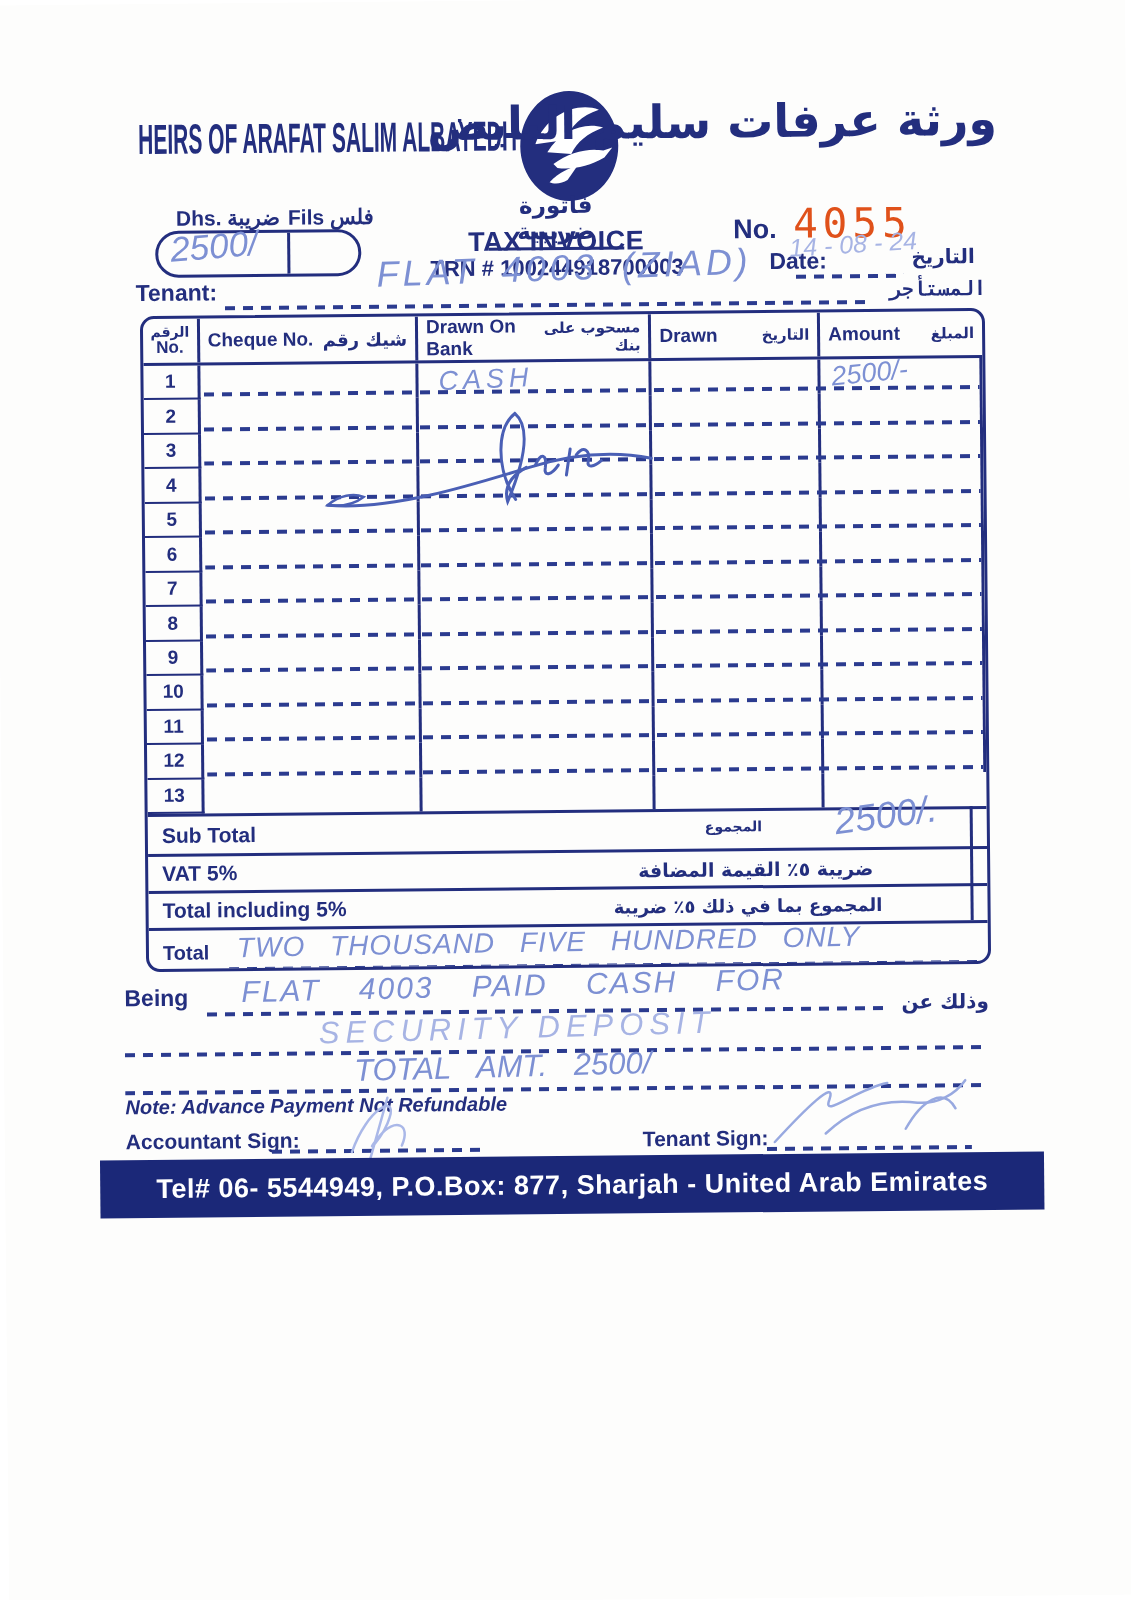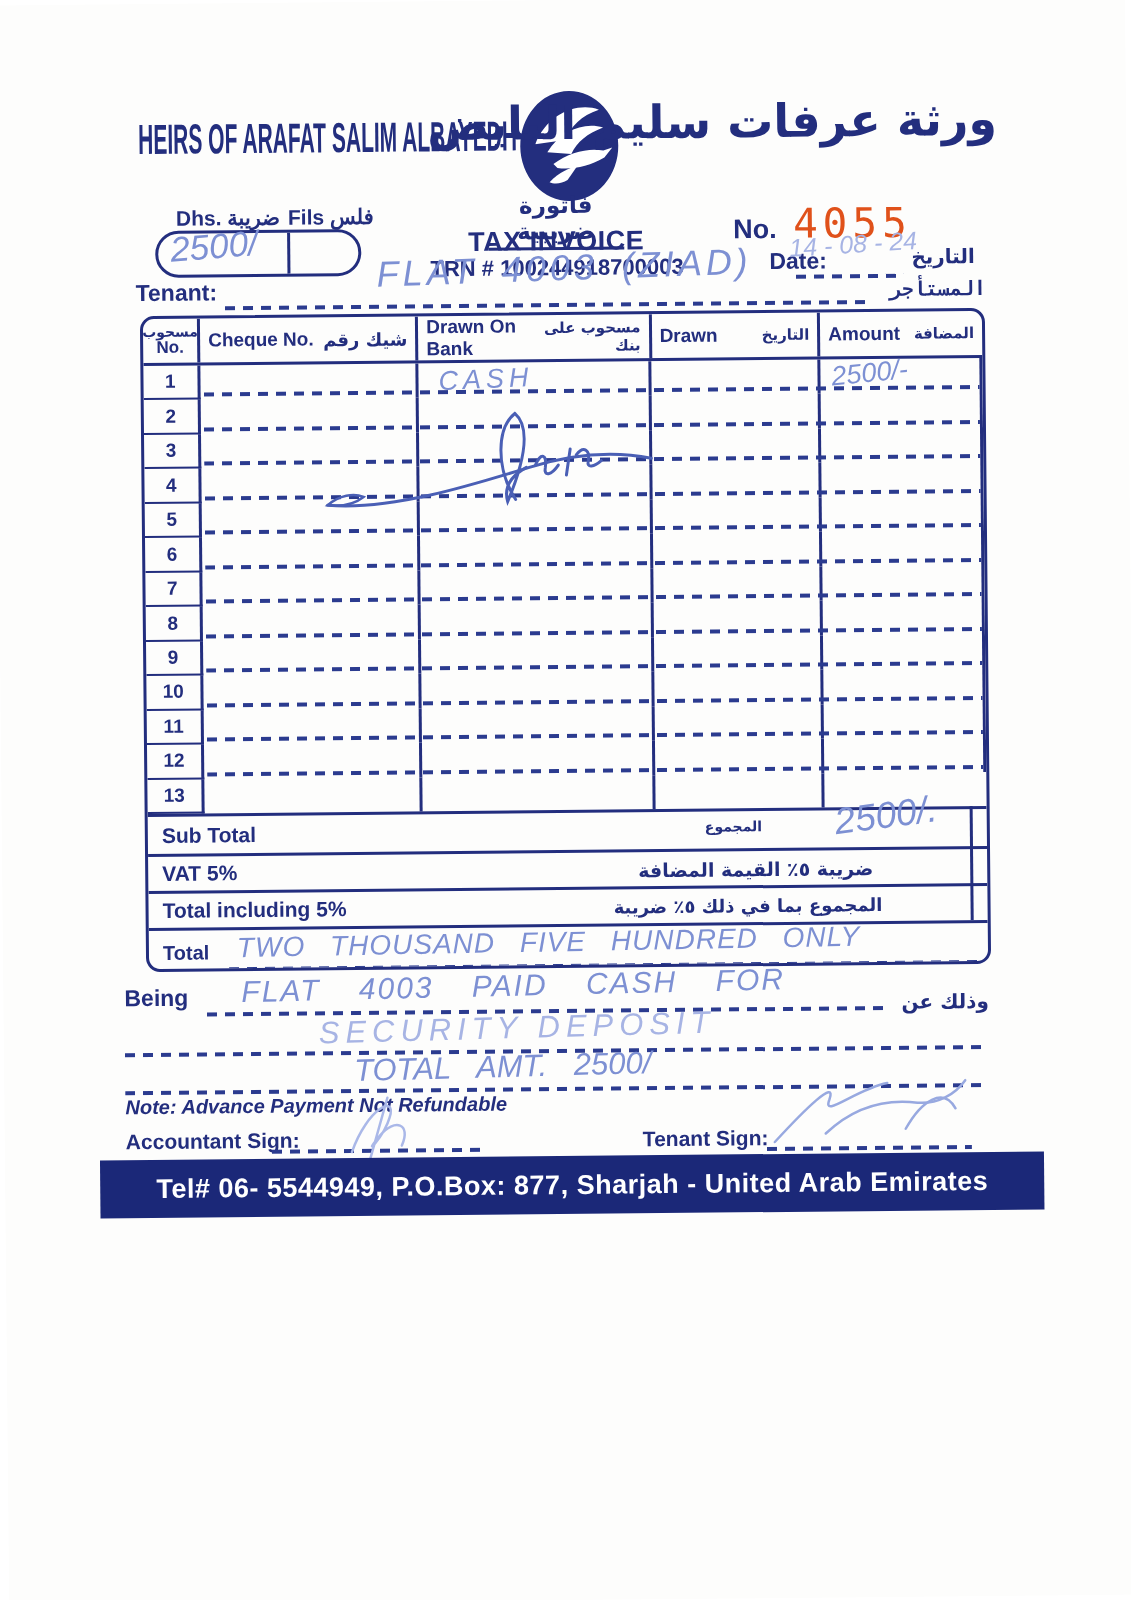--- a/index.html
+++ b/index.html
@@ -103,38 +103,38 @@
 
   <div class="abs b" style="left:139px; top:276px; font-size:23px;">Tenant:</div>
   <div class="dash" style="left:228px; top:303px; width:648px;"></div>
   <div class="hw" style="left:380px; top:252px; font-size:36px; letter-spacing:4px; word-spacing:10px; transform:rotate(-1.5deg);">FLAT 4003 (ZIAD)</div>
   <div class="abs ar" style="left:893px; top:280px; font-size:20px;font-family:Liberation Mono, monospace;">المستأجر</div>
 
   <div class="invtable">
 
     <div class="thead">
       <div class="hc first w-no">
-        <span class="aa ar">مسحوب</span>
+        <span class="aa ar">الرقم</span>
         <span class="en">No.</span>
       </div>
       <div class="hc w-chq">
         <span class="en">Cheque No.</span>
         <span class="aa ar" style="font-size:18px;">شيك رقم</span>
       </div>
       <div class="hc w-bank">
         <span class="en">Drawn On Bank</span>
         <span class="aa ar">مسحوب على بنك</span>
       </div>
       <div class="hc w-date">
         <span class="en">Drawn</span>
         <span class="aa ar">التاريخ</span>
       </div>
       <div class="hc w-amt">
         <span class="en">Amount</span>
-        <span class="aa ar">المضافة</span>
+        <span class="aa ar">المبلغ</span>
       </div>
     </div>
 
     <div class="rows">
       <div class="trow">
           <div class="cno">1</div>
           <div class="cell w-chq"></div>
           <div class="cell w-bank"></div>
           <div class="cell w-date"></div>
           <div class="cell w-amt"></div>

